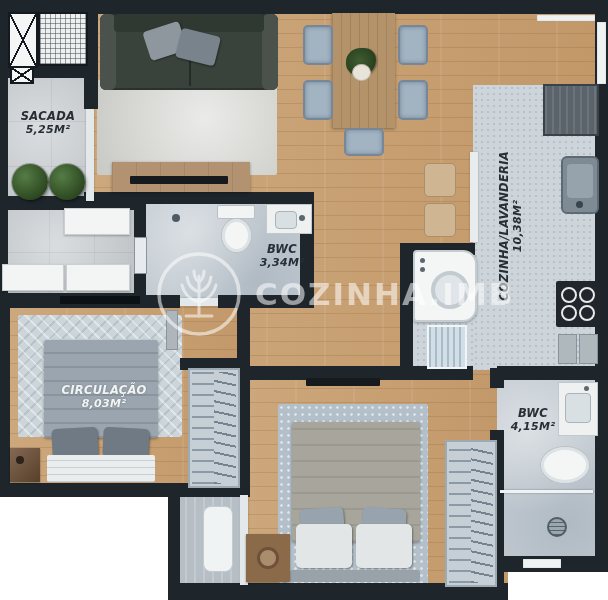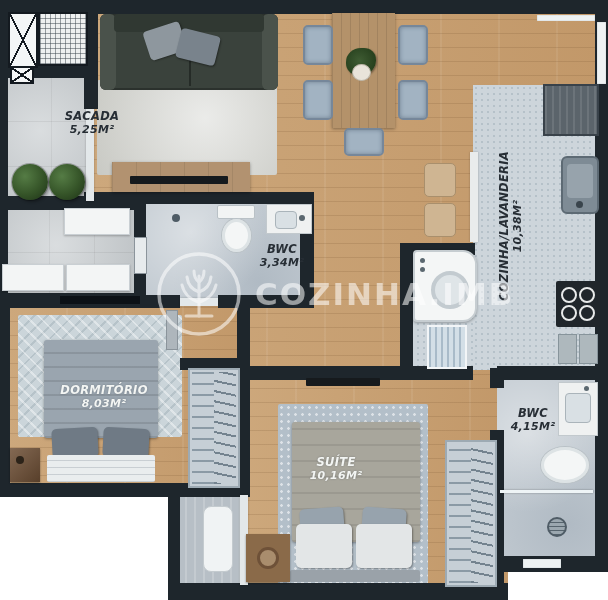--- a/index.html
+++ b/index.html
@@ -275,39 +275,35 @@
   <div class="board" style="left:203px;top:506px;width:28px;height:64px;"></div>
 
   <div class="sink-counter" style="left:558px;top:382px;width:38px;height:52px;">
     <div class="basin" style="left:6px;top:10px;width:24px;height:28px;"></div>
     <div class="dot" style="right:8px;top:3px;width:5px;height:5px;"></div>
   </div>
   <div class="toilet-bowl" style="left:540px;top:446px;width:48px;height:36px;"></div>
   <div class="glass" style="left:500px;top:490px;width:93px;height:3px;"></div>
   <div class="drain" style="left:547px;top:517px;width:16px;height:16px;"></div>
 
-  <div class="label" style="left:48px;top:123px;margin-left:44px;">
+  <div class="label" style="left:48px;top:123px;">
     <span>SACADA</span>
     <span class="area">5,25M²</span>
   </div>
   <div class="label" style="left:282px;top:256px;">
     <span>BWC</span>
     <span class="area">3,34M²</span>
   </div>
   <div class="label rot" style="left:511px;top:226px;">
     <span>COZINHA/LAVANDERIA</span>
     <span class="area">10,38M²</span>
   </div>
   <div class="label light" style="left:104px;top:397px;">
-    <span>DORMITÓRIO</span>
+    <span>CIRCULAÇÃO</span>
     <span class="area">8,03M²</span>
-  </div>
-  <div class="label light" style="left:336px;top:469px;">
-    <span>SUÍTE</span>
-    <span class="area">10,16M²</span>
   </div>
   <div class="label" style="left:533px;top:420px;">
     <span>BWC</span>
     <span class="area">4,15M²</span>
   </div>
 
   <div class="watermark">
     <svg class="wm-logo" viewBox="0 0 88 88" fill="none" stroke="#ffffff" stroke-width="3" stroke-linecap="round">
       <circle cx="44" cy="44" r="40" stroke-width="3.5"></circle>
       <path d="M44 66 V26"></path>

